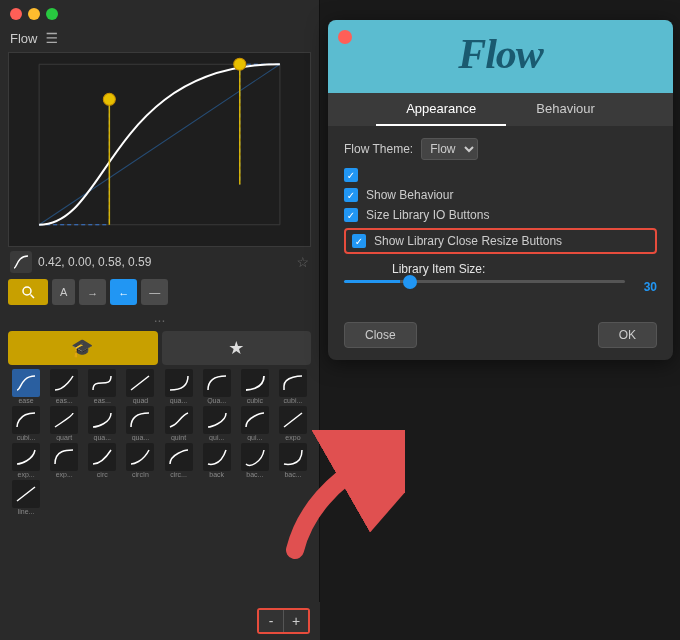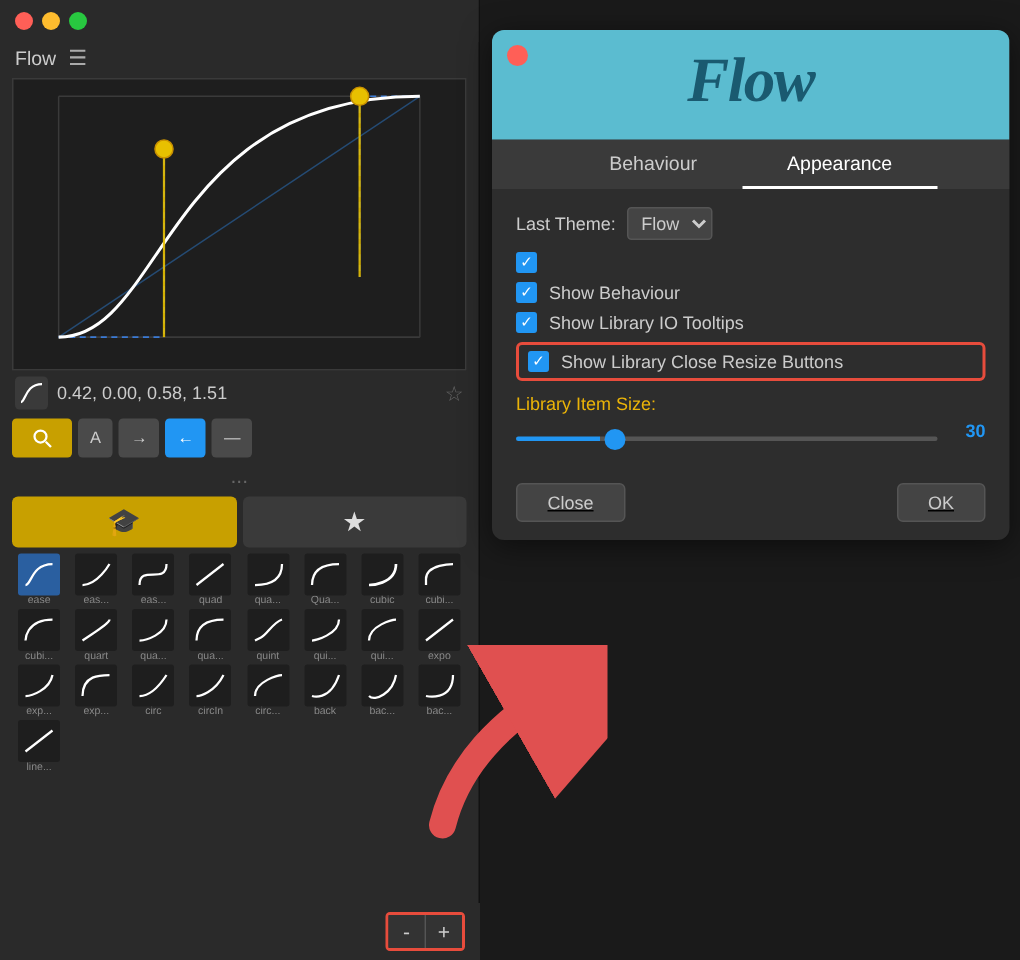--- a/index.html
+++ b/index.html
@@ -338,27 +338,28 @@
       display: flex;
       align-items: center;
       gap: 8px;
       margin-bottom: 8px;
     }
 
     .size-row {
       margin-bottom: 8px;
     }
     .size-label {
-      color: #eab308;
+      color: #e5e5e5;
       font-size: 12px;
       margin-bottom: 4px;
+      margin-left: 48px;
     }
     .size-slider-row {
       display: flex;
-      align-items: flex-end;
+      align-items: flex-start;
       gap: 8px;
     }
     .size-slider {
       flex: 1;
       -webkit-appearance: none;
       height: 3px;
       background: linear-gradient(to right, #2196f3 20%, #555 20%);
       border-radius: 2px;
       outline: none;
       cursor: pointer;
@@ -376,21 +377,20 @@
       font-weight: bold;
       min-width: 24px;
       text-align: right;
     }
 
     .dialog-footer {
       display: flex;
       justify-content: space-between;
       padding: 8px 16px 12px;
       align-items: center;
-      text-decoration: underline;
     }
     .footer-btn {
       background: #444;
       border: 1px solid #555;
       color: #ccc;
       padding: 5px 20px;
       border-radius: 4px;
       font-size: 12px;
       cursor: pointer;
     }
@@ -452,21 +452,21 @@
     </svg>
   </div>
 
   
   <div class="easing-row">
     <div class="easing-icon">
       <svg width="16" height="16" viewBox="0 0 16 16">
           <path d="M1 14 C4 14 4 2 15 2" stroke="white" stroke-width="1.5" fill="none"></path>
         </svg>
     </div>
-    <span class="easing-value">0.42, 0.00, 0.58, 1.51</span>
+    <span class="easing-value">0.42, 0.00, 0.58, 0.59</span>
     <span class="easing-star">☆</span>
   </div>
 
   
   <div class="tool-row">
     <button class="tool-btn tool-btn-search">
       <svg width="14" height="14" viewBox="0 0 14 14">
           <circle cx="6" cy="6" r="4" stroke="#fff" stroke-width="1.5" fill="none"></circle>
           <line x1="9.5" y1="9.5" x2="13" y2="13" stroke="#fff" stroke-width="1.5"></line>
         </svg>
@@ -711,51 +711,51 @@
 </div>
 
 <div class="right-panel">
 
   <div class="dialog-header">
     <button class="dialog-close-btn"></button>
     <div class="dialog-flow-title">Flow</div>
   </div>
 
   <div class="dialog-tabs">
+    <div class="dialog-tab active">
+      <span>Appearance</span>
+    </div>
     <div class="dialog-tab">
       <span>Behaviour</span>
     </div>
-    <div class="dialog-tab active">
-      <span>Appearance</span>
-    </div>
   </div>
 
   <div class="dialog-content">
 
     <div class="pref-row">
-      <span class="pref-label">Last Theme:</span>
+      <span class="pref-label">Flow Theme:</span>
       <select class="theme-select">
         <option>Flow</option>
         <option>Dark</option>
         <option>Light</option>
       </select>
     </div>
 
     <div class="checkbox-row">
       <div class="cb">✓</div>
     </div>
 
     <div class="checkbox-row">
       <div class="cb">✓</div>
       <span class="cb-label">Show Behaviour</span>
     </div>
 
     <div class="checkbox-row">
       <div class="cb">✓</div>
-      <span class="cb-label">Show Library IO Tooltips</span>
+      <span class="cb-label">Size Library IO Buttons</span>
     </div>
 
     <div class="highlight-row">
       <div class="cb">✓</div>
       <span class="cb-label">Show Library Close Resize Buttons</span>
     </div>
 
     <div class="size-row">
       <div class="size-label">Library Item Size:</div>
       <div class="size-slider-row">

